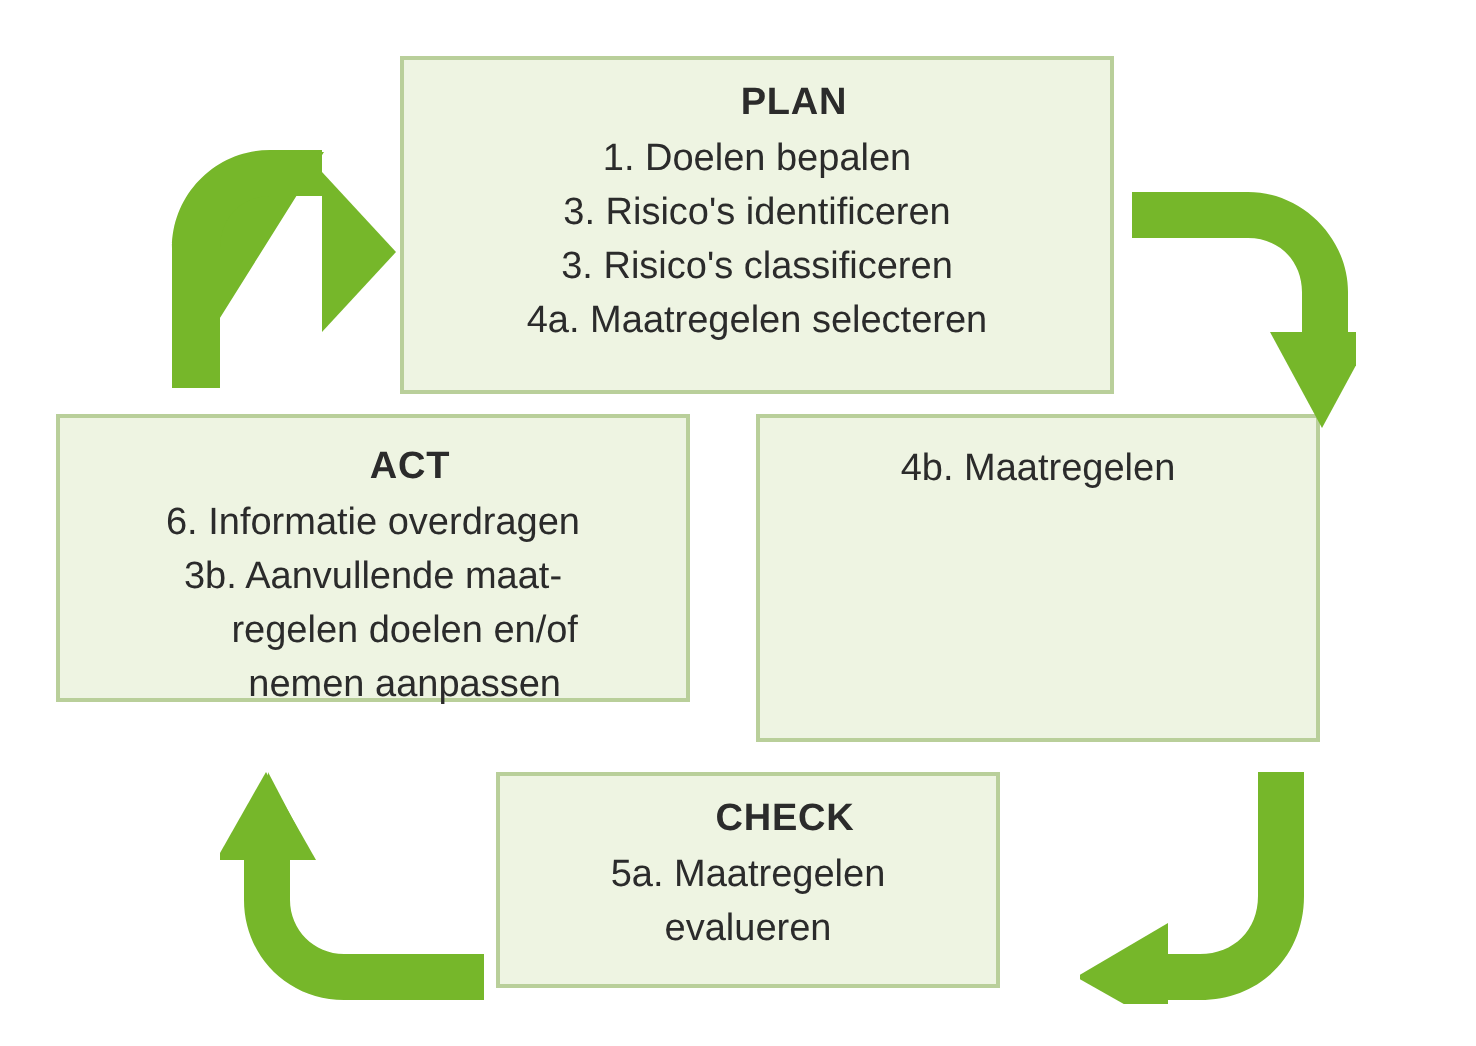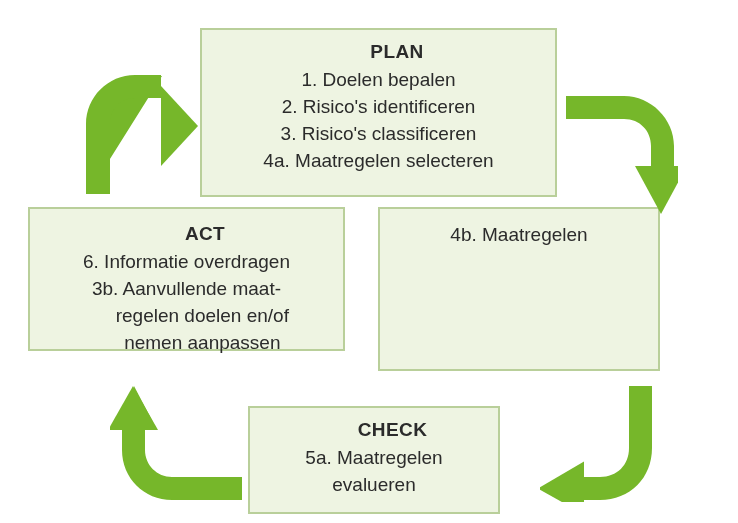--- a/index.html
+++ b/index.html
@@ -40,21 +40,21 @@
     white-space: pre;
   }
   .box-inner {
     padding-top: 10px;
   }
 
   
   #box-plan  { left: 200px; top: 28px;  width: 357px; height: 169px; }
   #box-act   { left: 28px;  top: 207px; width: 317px; height: 144px; }
   #box-do    { left: 378px; top: 207px; width: 282px; height: 164px; }
-  #box-check { left: 248px; top: 406px; width: 252px; height: 108px; }
+  #box-check { left: 248px; top: 386px; width: 252px; height: 108px; }
 
   #box-plan .box-inner  { padding-top: 9px; }
   #box-act .box-inner   { padding-top: 12px; }
   #box-do .box-inner    { padding-top: 13px; }
   #box-check .box-inner { padding-top: 9px; }
 
   .arrow {
     position: absolute;
   }
   .arrow svg { display: block; }
@@ -66,21 +66,21 @@
 </style>
 </head>
 <body>
 
 <div id="diagram">
 
   <div class="box" id="box-plan">
     <div class="box-inner">
       <span class="heading">PLAN</span>
       <span class="line">1. Doelen bepalen</span>
-      <span class="line">2. Risico's identificeren</span>
+      <span class="line">3. Risico's identificeren</span>
       <span class="line">3. Risico's classificeren</span>
       <span class="line">4a. Maatregelen selecteren</span>
     </div>
   </div>
 
   <div class="box" id="box-act">
     <div class="box-inner">
       <span class="heading">ACT</span>
       <span class="line">6. Informatie overdragen</span>
       <span class="line">3b. Aanvullende maat-</span>

